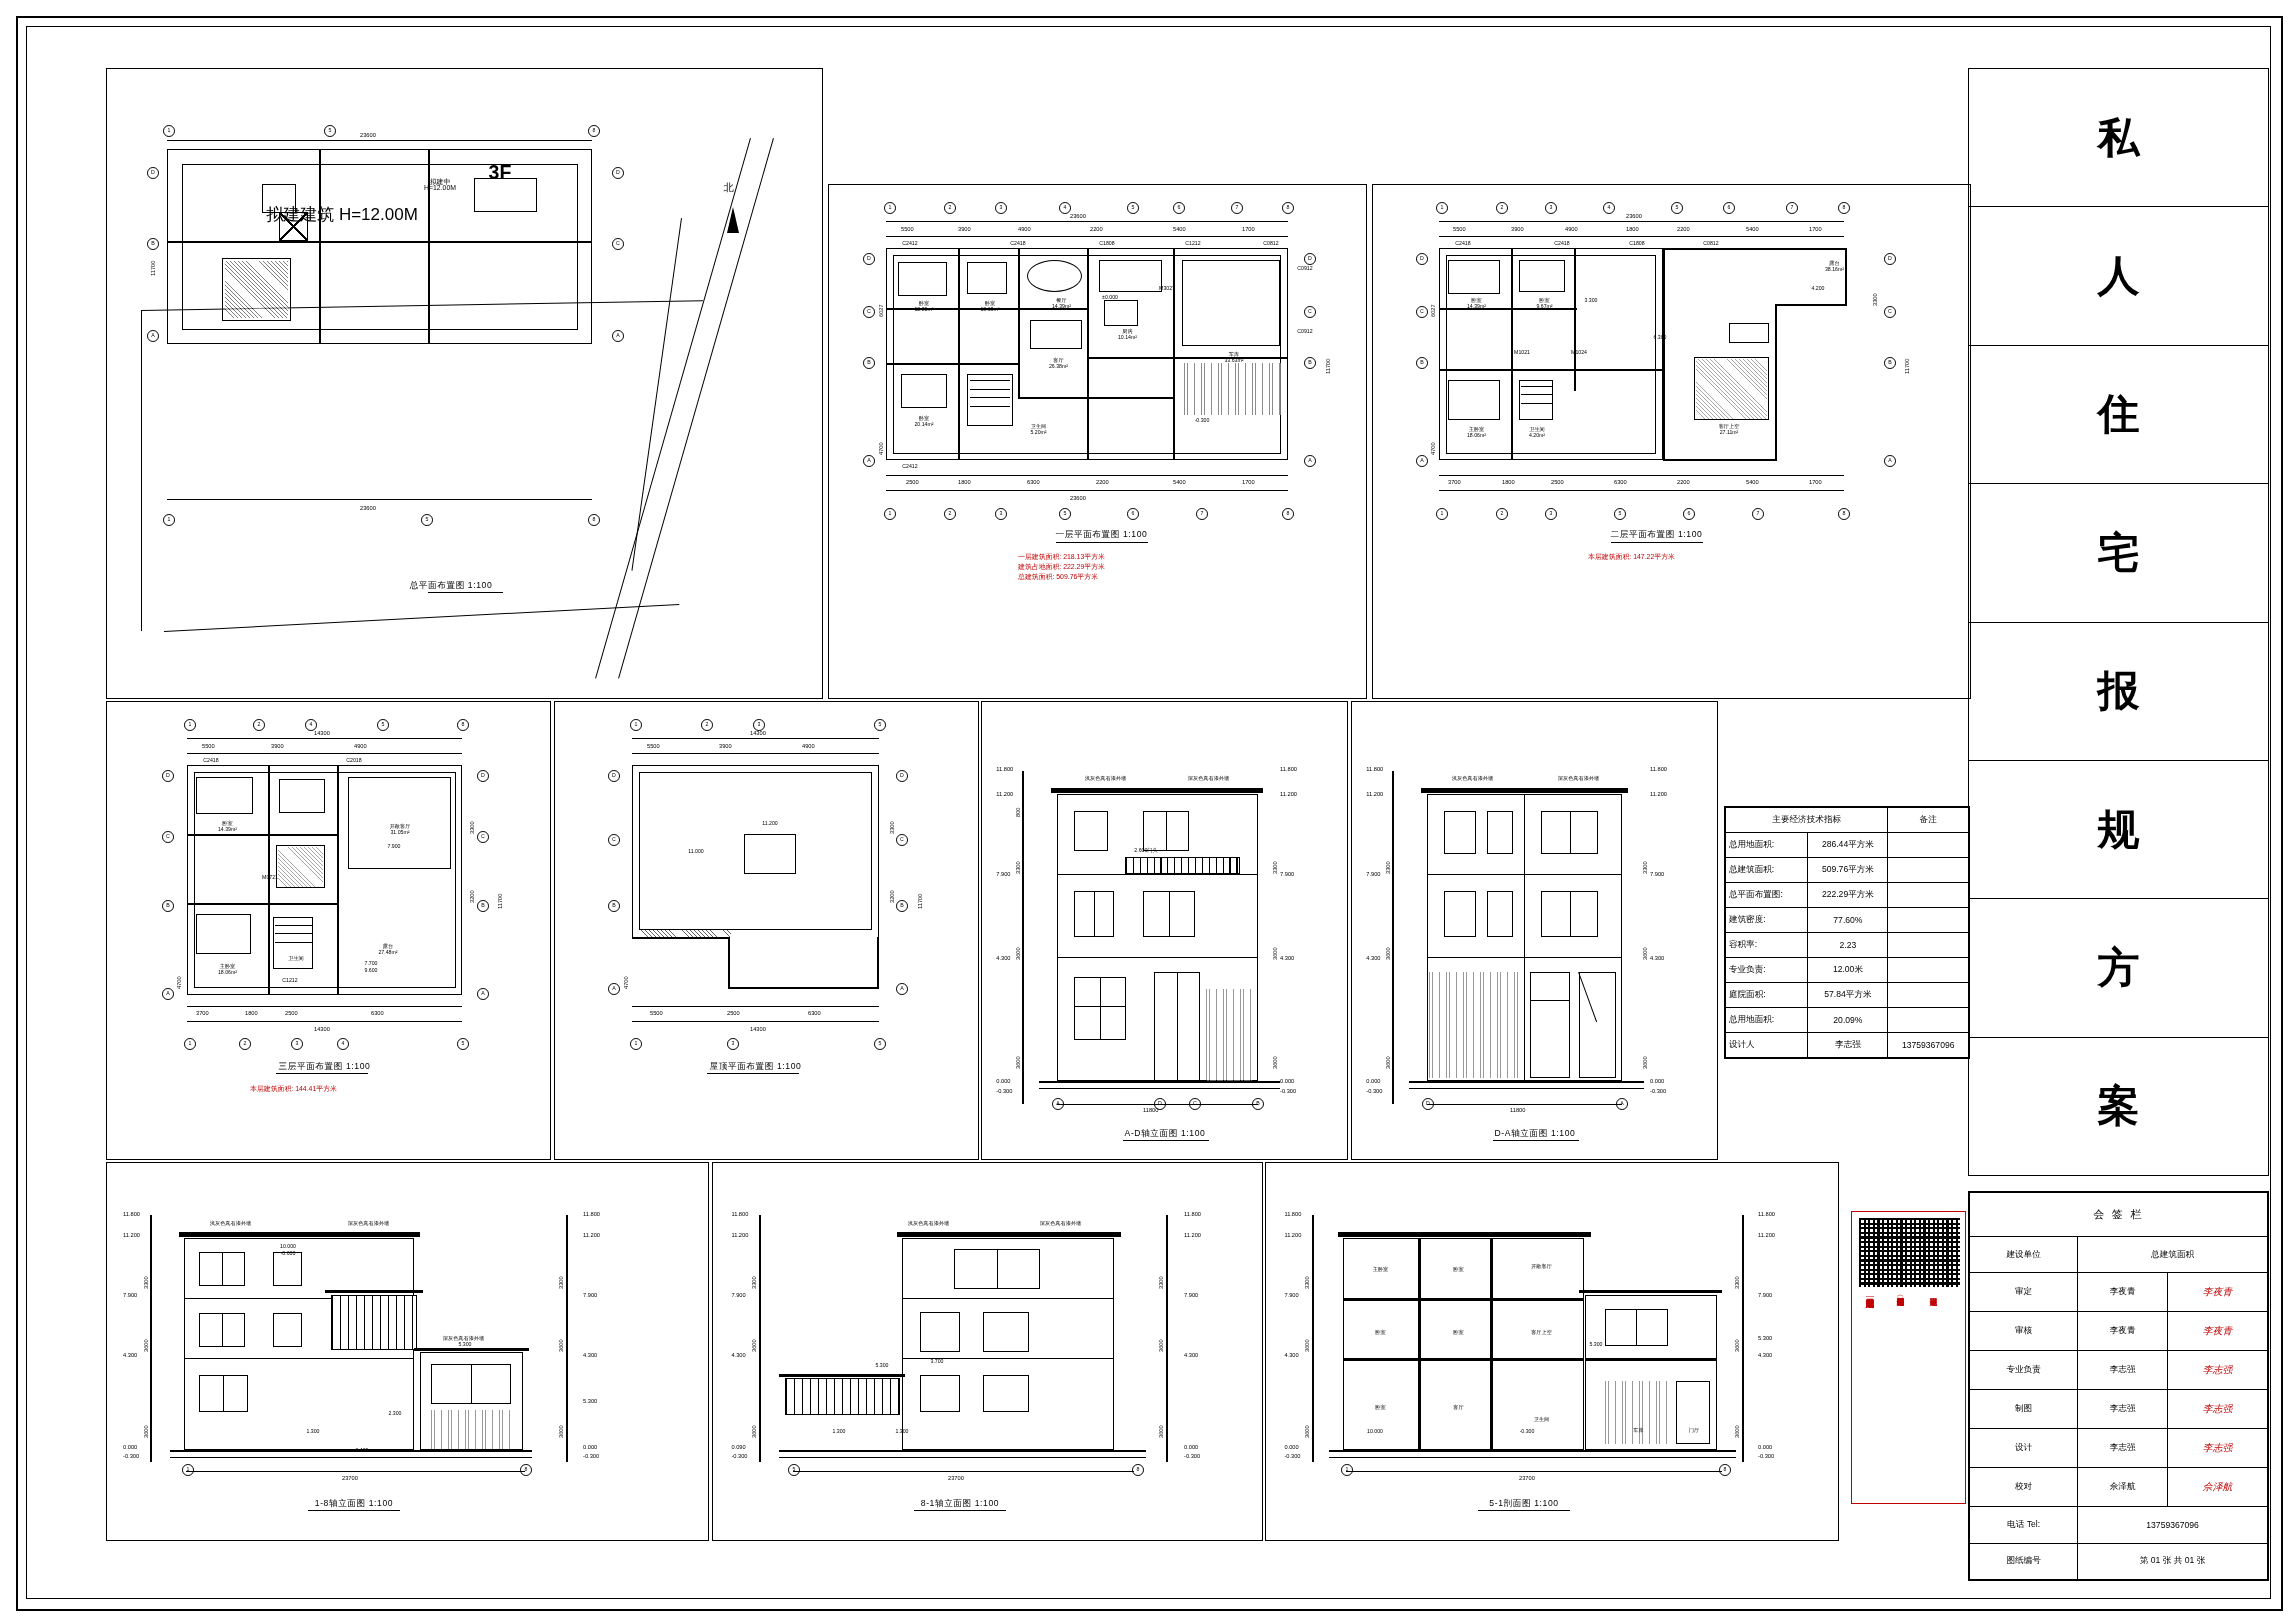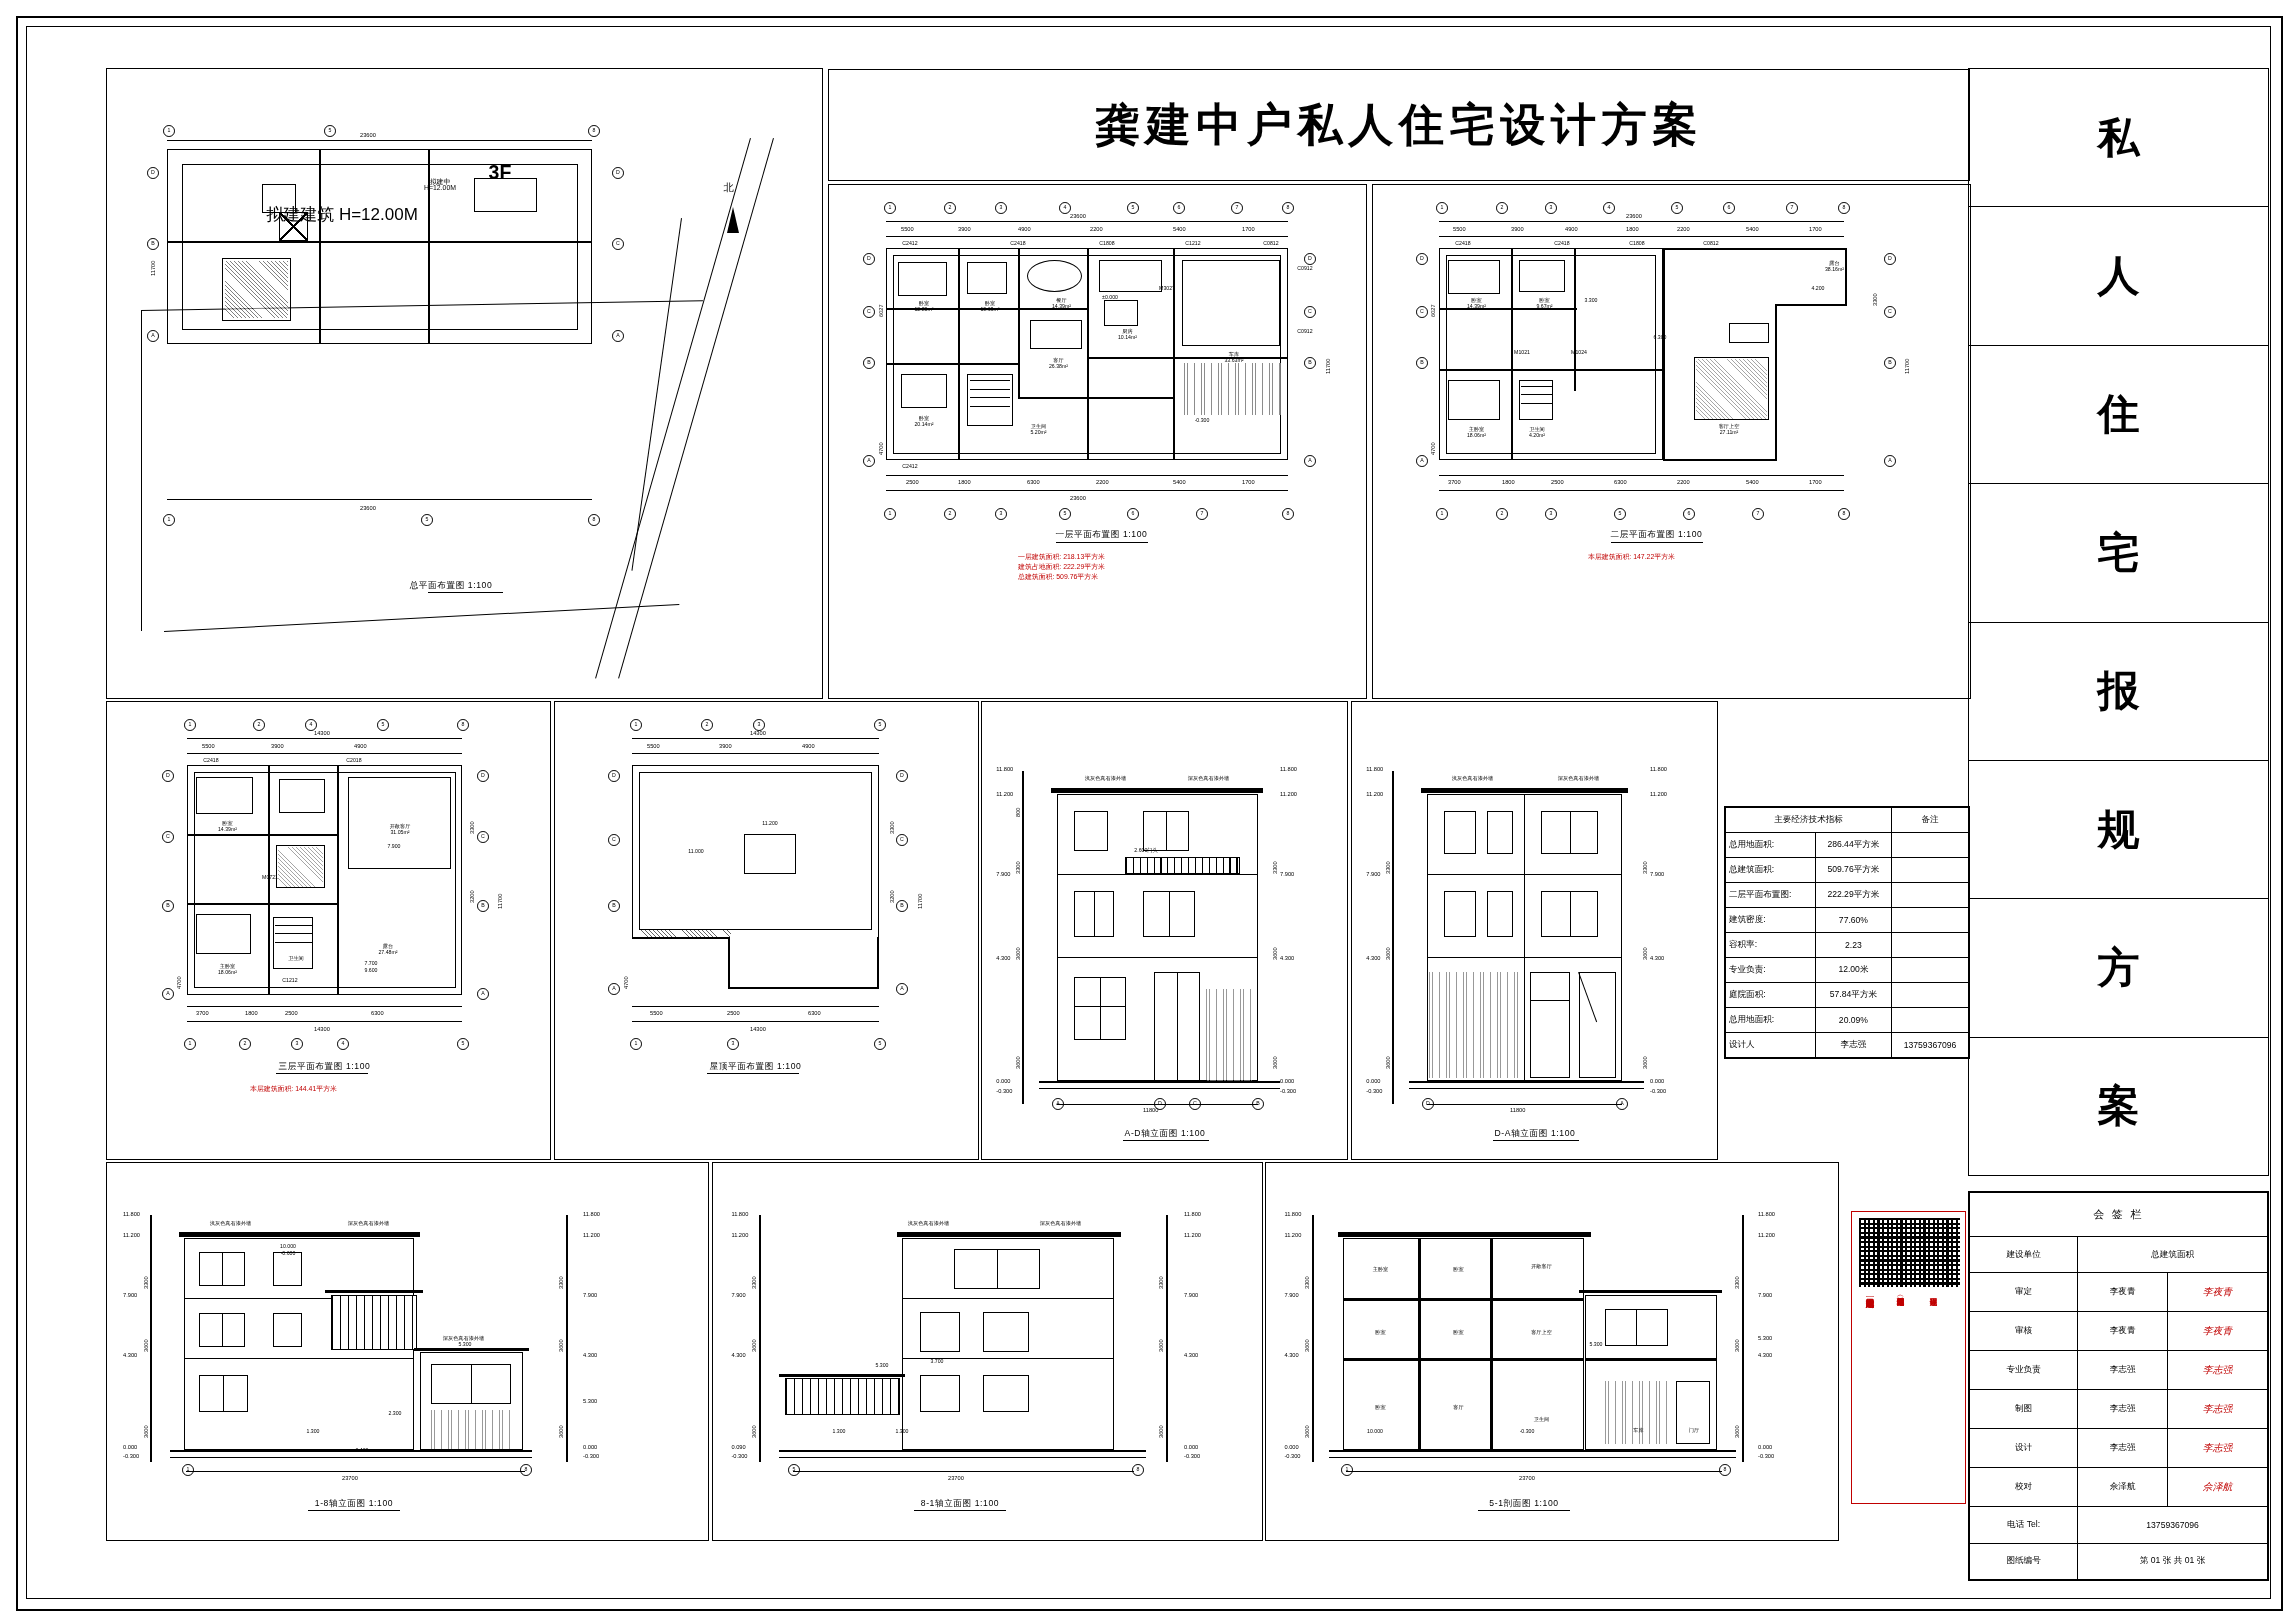--- a/index.html
+++ b/index.html
@@ -96,23 +96,20 @@
     <div class="grid-bub" style="left:40px;top:169px;">B</div>
     <div class="grid-bub" style="left:40px;top:261px;">A</div>
     <div class="grid-bub" style="left:505px;top:98px;">D</div>
     <div class="grid-bub" style="left:505px;top:169px;">C</div>
     <div class="grid-bub" style="left:505px;top:261px;">A</div>
 
     <div class="cap" style="left:258px;top:511px;width:172px;">总平面布置图  1:100</div>
     <div class="ln" style="left:321px;top:523px;width:75px;height:1.1px;"></div>
   </div>
 
-  <div class="maintitle" style="left:828px;top:69px;width:1142px;height:112px;border:1.1px solid #000;box-sizing:border-box;">
-    <span>龚建中户私人住宅设计方案</span>
-  </div>
 
   <div class="panel" style="left:828px;top:184px;width:539px;height:515px;">
 
     <div class="grid-bub" style="left:55px;top:17px;">1</div>
     <div class="grid-bub" style="left:115px;top:17px;">2</div>
     <div class="grid-bub" style="left:166px;top:17px;">3</div>
     <div class="grid-bub" style="left:230px;top:17px;">4</div>
     <div class="grid-bub" style="left:298px;top:17px;">5</div>
     <div class="grid-bub" style="left:344px;top:17px;">6</div>
     <div class="grid-bub" style="left:402px;top:17px;">7</div>
@@ -565,21 +562,21 @@
             <td class="l">总用地面积:</td>
             <td>286.44平方米</td>
             <td></td>
           </tr>
       <tr>
             <td class="l">总建筑面积:</td>
             <td>509.76平方米</td>
             <td></td>
           </tr>
       <tr>
-            <td class="l">二层平面布置图:</td>
+            <td class="l">总平面布置图:</td>
             <td>222.29平方米</td>
             <td></td>
           </tr>
       <tr>
             <td class="l">建筑密度:</td>
             <td>77.60%</td>
             <td></td>
           </tr>
       <tr>
             <td class="l">容积率:</td>

